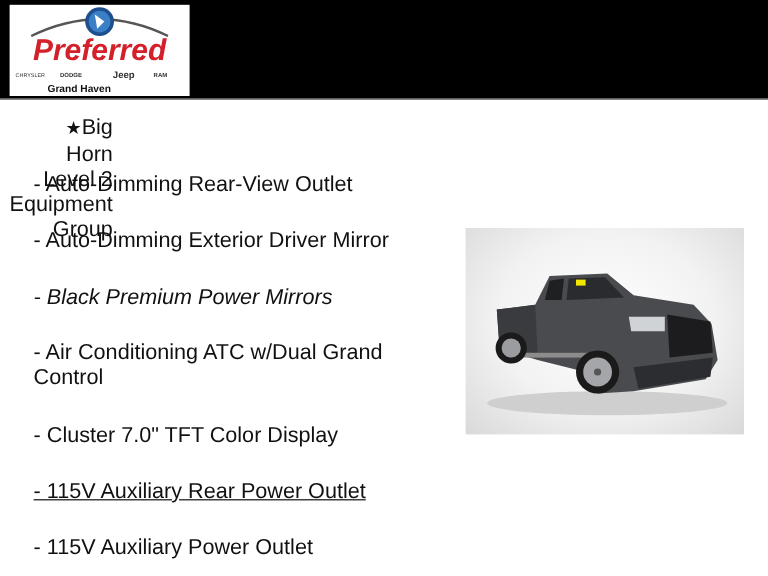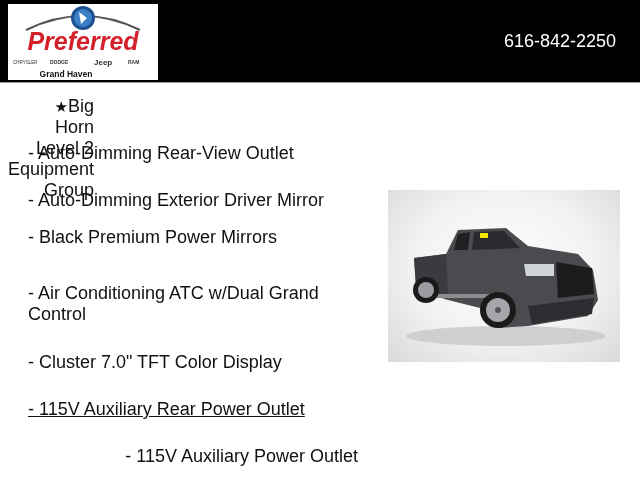--- a/index.html
+++ b/index.html
@@ -48,34 +48,33 @@
       <circle cx="75" cy="14" r="9" fill="#3b7fc7"></circle>
       <path d="M71 8 L79 14 L73 20 Z" fill="#ffffff"></path>
       <text x="75" y="46" text-anchor="middle" font-family="Liberation Sans, sans-serif" font-weight="bold" font-style="italic" font-size="25" fill="#d3202a">Preferred</text>
       <text x="5" y="60" font-family="Liberation Sans, sans-serif" font-size="4.5" fill="#333">CHRYSLER</text>
       <text x="42" y="60" font-family="Liberation Sans, sans-serif" font-size="5" font-weight="bold" fill="#333">DODGE</text>
       <text x="86" y="61" font-family="Liberation Sans, sans-serif" font-size="8" font-weight="bold" fill="#333">Jeep</text>
       <text x="120" y="60" font-family="Liberation Sans, sans-serif" font-size="5" font-weight="bold" fill="#333">RAM</text>
       <text x="58" y="73" text-anchor="middle" font-family="Liberation Sans, sans-serif" font-size="8.5" font-weight="bold" fill="#111">Grand Haven</text>
     </svg>
   </div>
-  <div class="phone">616-842-2250</div>
 </div>
 
 <div class="features">
   <div class="feat head" style="top:96px;text-align:right;">
     <span class="star">★</span><span>Big Horn Level 2 Equipment Group</span>
   </div>
   <div class="feat sub" style="top:143px;">- Auto-Dimming Rear-View Outlet</div>
   <div class="feat sub" style="top:190px;">- Auto-Dimming Exterior Driver Mirror</div>
-  <div class="feat sub" style="top:227px;">- Black Premium Power Mirrors</div>
+  <div class="feat sub" style="top:237px;font-style:italic;">- Black Premium Power Mirrors</div>
   <div class="feat sub" style="top:283px; width:310px;">- Air Conditioning ATC w/Dual Grand Control</div>
   <div class="feat sub" style="top:352px;">- Cluster 7.0" TFT Color Display</div>
   <div class="feat sub" style="top:399px;text-decoration:underline;">- 115V Auxiliary Rear Power Outlet</div>
-  <div class="feat sub" style="top:446px;text-align:right;">- 115V Auxiliary Power Outlet</div>
+  <div class="feat sub" style="top:446px;">- 115V Auxiliary Power Outlet</div>
 </div>
 
 <div class="photo">
   <svg width="232" height="172" viewBox="0 0 232 172">
     <ellipse cx="118" cy="146" rx="100" ry="10" fill="#cfcfcf"></ellipse>
 
     <path d="M26 68 L58 64 L70 40 L118 38 L140 56 L190 64 L205 80 L210 110 L200 126 L140 136 L110 138 L100 120 L60 110 L40 104 L28 96 Z" fill="#4a4b4e"></path>
 
     <path d="M26 68 L58 64 L60 104 L40 104 L28 96 Z" fill="#3a3b3e"></path>
 

